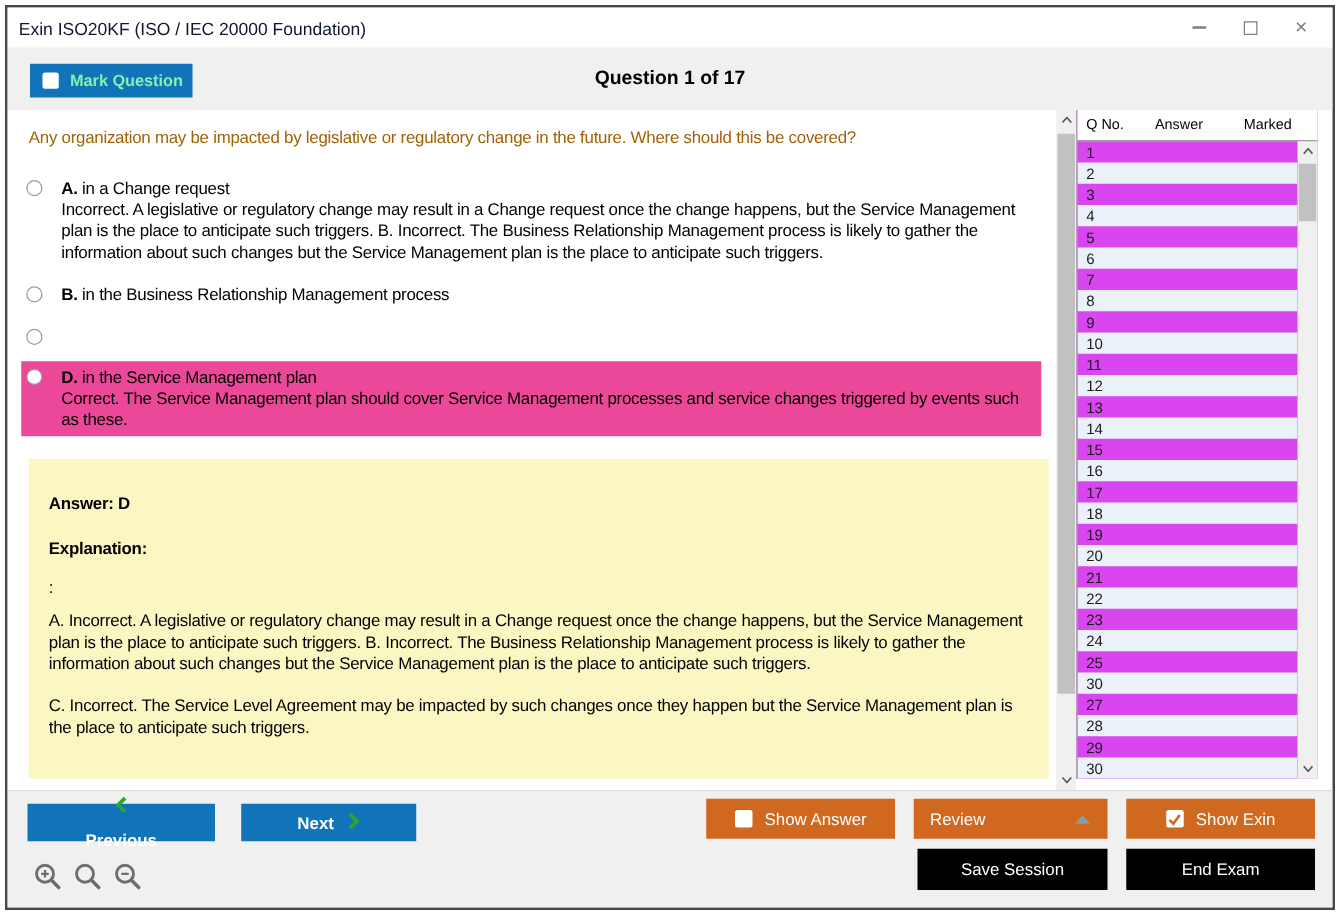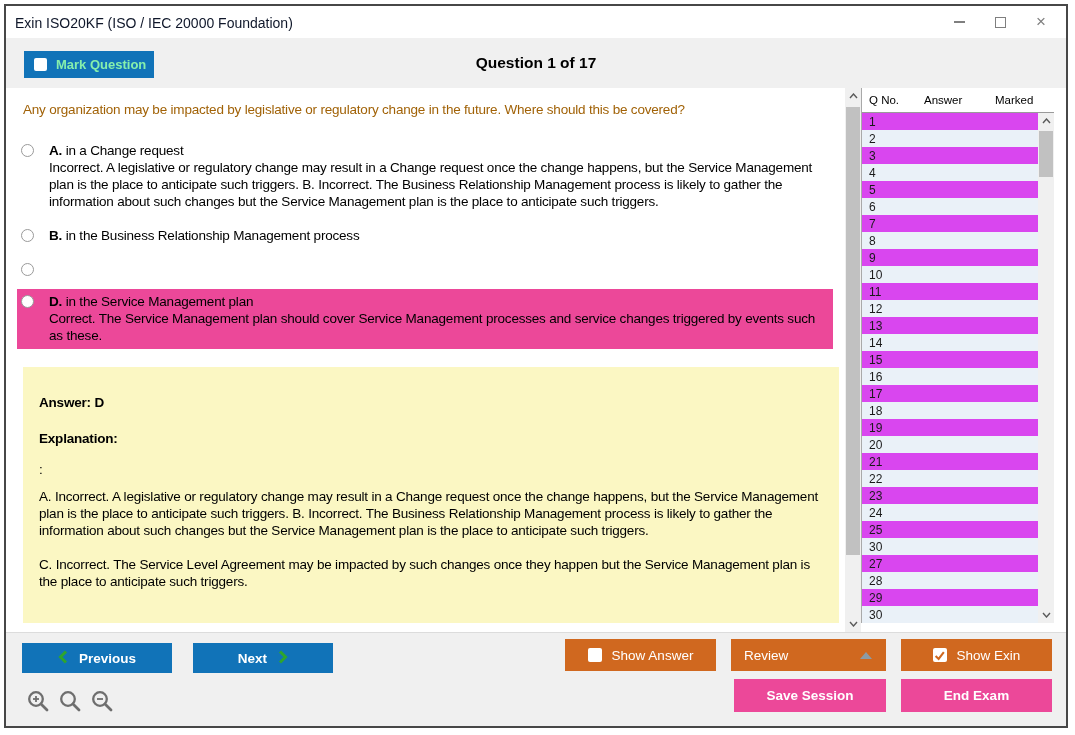--- a/index.html
+++ b/index.html
@@ -70,22 +70,22 @@
   .qrow { height:17px; display:flex; align-items:center; padding-left:7px; font-size:12px; color:#1a1a1a; cursor:pointer; }
   .qrow.alt { background:#EAF1F8; }
 
   
   .footer { position:absolute; left:0; top:626px; right:0; bottom:0; background:#f0f0f0;
             border-top:1px solid #dcdcdc; }
   .btn { position:absolute; display:flex; align-items:center; justify-content:center;
          color:#fff; cursor:pointer; font-size:13.5px; }
   .btn-blue { background:#1173B8; font-weight:bold; gap:11px; }
   .btn-orange { background:#D0681F; font-weight:normal; }
-  .btn-navy { background:#ec4899;font-weight:bold; }
-  .btn-prev { left:16px; top:10px; width:150px; height:30px; }
+  .btn-navy { background:#000000; }
+  .btn-prev { left:16px; top:10px; width:150px; height:30px;flex-direction:column; }
   .btn-next { left:187px; top:10px; width:140px; height:30px; }
   .btn-show-answer { left:559px; top:6px; width:151px; height:32px; gap:10px; }
   .btn-review { left:725px; top:6px; width:155px; height:32px; justify-content:space-between;
                 padding:0 14px 0 13px; }
   .btn-show-list { left:895px; top:6px; width:151px; height:32px; gap:10px; }
   .btn-save { left:728px; top:46px; width:152px; height:33px; }
   .btn-end { left:895px; top:46px; width:151px; height:33px; }
   .tri-up { width:0; height:0; border-left:6px solid transparent; border-right:6px solid transparent;
             border-bottom:7px solid #8C9BA5; }
   .zoom-tools { position:absolute; left:20px; top:56px; display:flex; gap:7px; }

